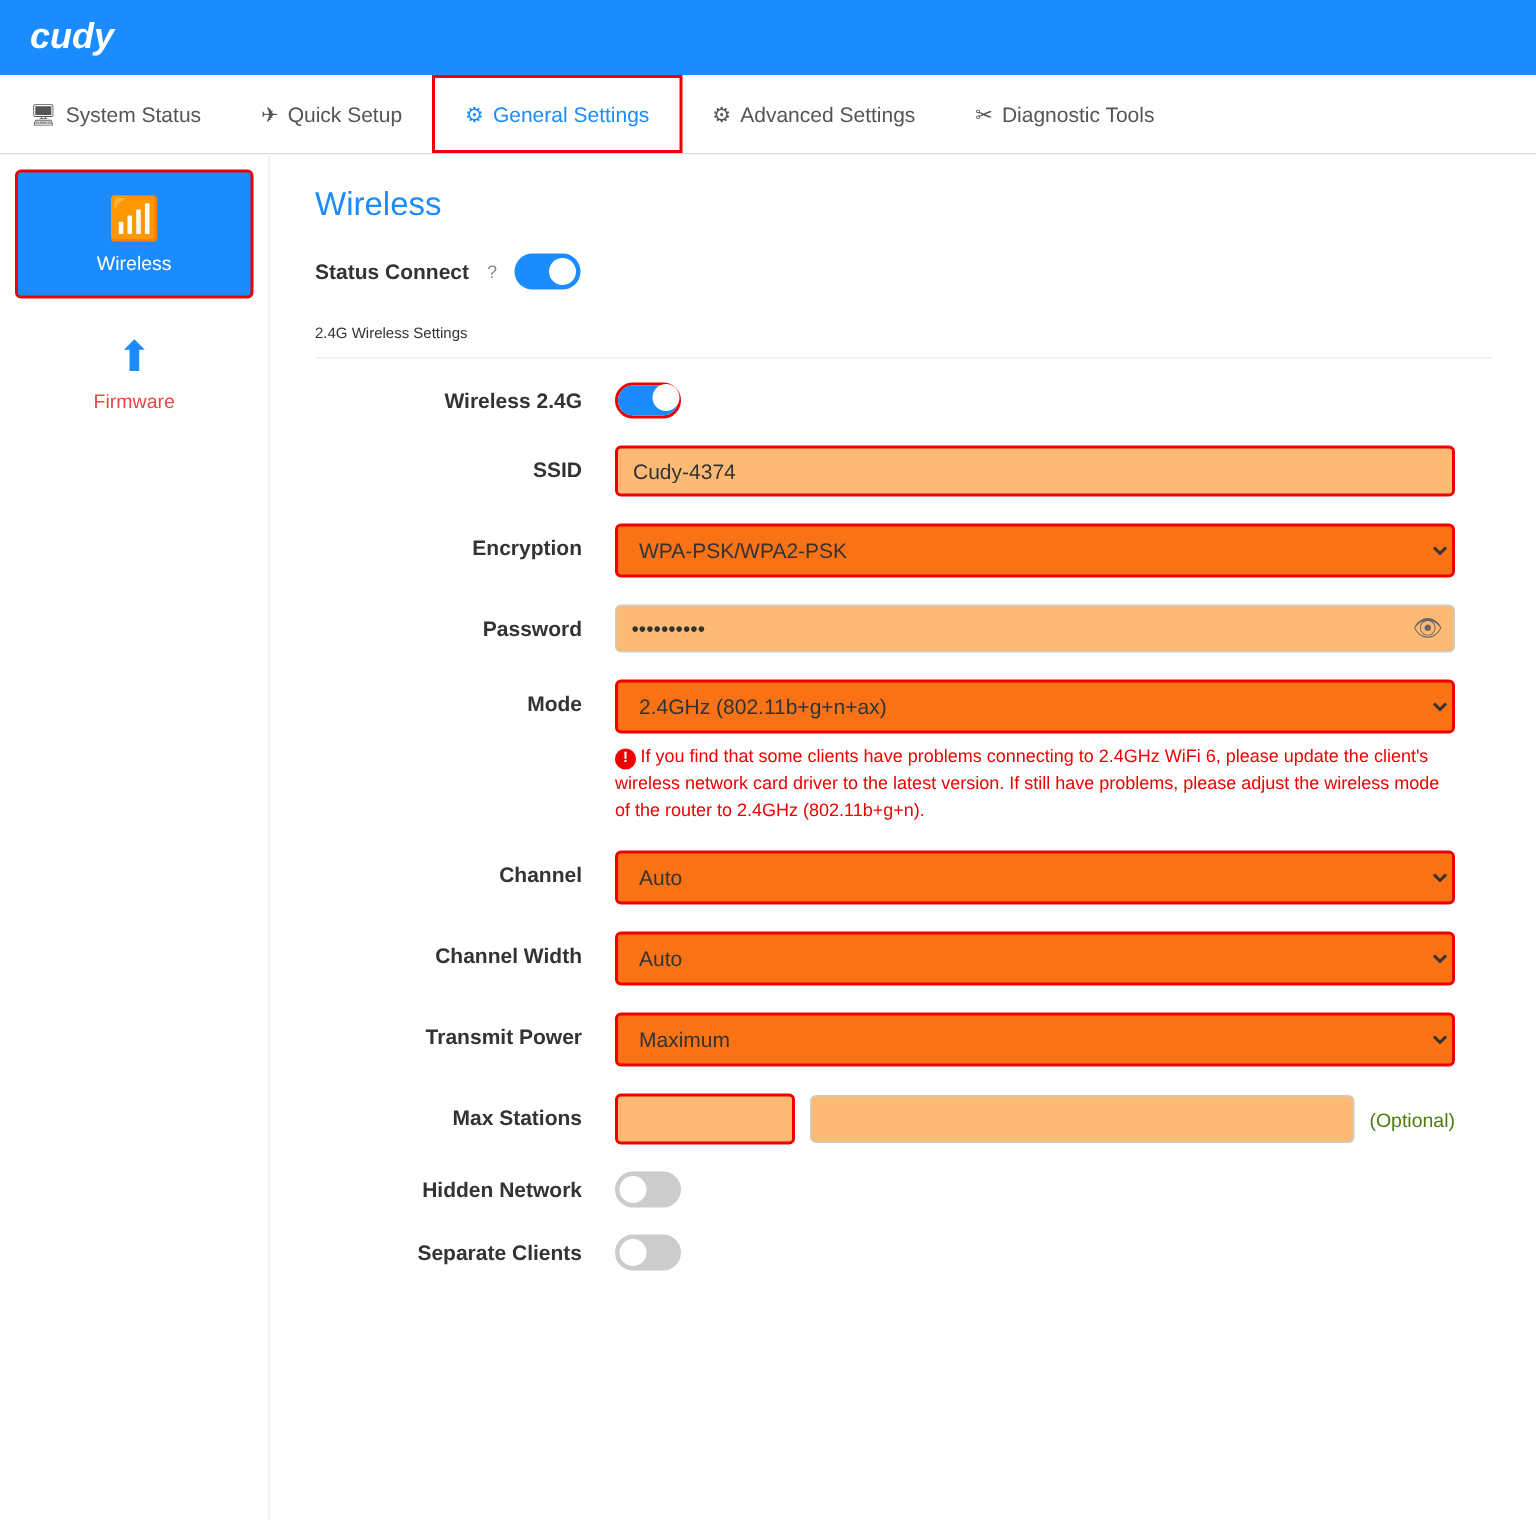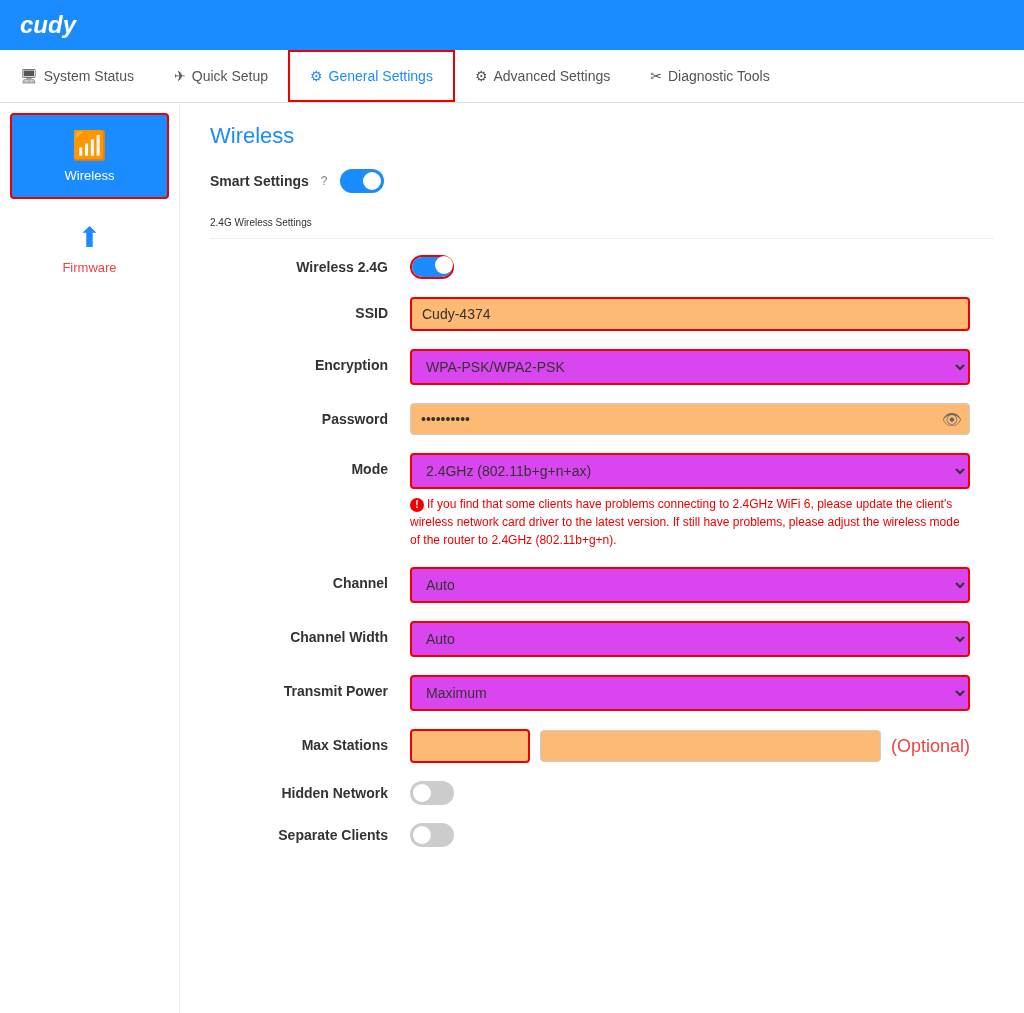--- a/index.html
+++ b/index.html
@@ -38,21 +38,21 @@
     .setting-label-inline { font-weight: bold; font-size: 14px; }
 
     
     .section-heading { font-size: 10px; font-weight: normal; color: #333; margin-bottom: 16px; padding-bottom: 10px; border-bottom: 1px solid #eee; }
 
     
     .form-row { display: flex; align-items: flex-start; margin-bottom: 18px; gap: 0; }
     .form-label { width: 200px; text-align: right; padding-right: 22px; padding-top: 8px; font-weight: bold; font-size: 14px; color: #333; flex-shrink: 0; }
     .form-control-wrap { flex: 1; max-width: 560px; }
     .form-input { width: 100%; padding: 7px 10px; border: 1px solid #ccc; border-radius: 4px; font-size: 14px; color: #333; background: #fdba74; }
-    .form-select { width: 100%; padding: 7px 10px; border: 1px solid #ccc; border-radius: 4px; font-size: 14px; color: #333; background: #d946ef; appearance: auto; }
+    .form-select { width: 100%; padding: 7px 10px; border: 1px solid #ccc; border-radius: 4px; font-size: 14px; color: #333; background: #f97316; appearance: auto; }
     .highlighted-input { border: 2px solid #e00 !important; }
     .highlighted-select { border: 2px solid #e00 !important; }
 
     
     .password-wrap { position: relative; display: flex; align-items: center; }
     .password-wrap input { width: 100%; padding-right: 36px; }
     .eye-btn { position: absolute; right: 8px; background: none; border: none; cursor: pointer; color: #666; font-size: 16px; }
 
     
     .toggle { position: relative; display: inline-block; width: 44px; height: 24px; }
@@ -62,21 +62,21 @@
     input:checked + .toggle-slider { background: #1a8cff; }
     input:checked + .toggle-slider:before { transform: translateX(20px); }
 
     
     .warning-text { font-size: 12px; color: #e00; margin-top: 6px; line-height: 1.5; }
     .warning-icon { display: inline-block; width: 14px; height: 14px; border-radius: 50%; background: #e00; color: white; font-size: 10px; text-align: center; line-height: 14px; font-weight: bold; margin-right: 3px; }
 
     
     .max-stations-wrap { display: flex; align-items: center; gap: 10px; }
     .max-stations-wrap input { width: 120px; }
-    .optional-label { color: #ef4444; font-size: 18px; }
+    .optional-label { color: #4d7c0f; font-size: 13px; }
 
     
     .toggle-row { display: flex; align-items: center; margin-bottom: 18px; }
     .toggle-row .form-label { padding-top: 0; }
   </style>
 </head>
 <body>
 
 <div class="header">
   <span class="logo">cudy</span>
@@ -115,21 +115,21 @@
     <div class="sidebar-item">
       <span class="sidebar-icon" style="color:#1a8cff;">⬆</span>
       <span class="sidebar-label">Firmware</span>
     </div>
   </aside>
 
   <main class="main">
     <h1 class="page-title">Wireless</h1>
 
     <div class="setting-row-inline">
-      <span class="setting-label-inline">Smart Settings</span>
+      <span class="setting-label-inline">Status Connect</span>
       <span style="font-size:12px;color:#888;cursor:help;" title="Smart Connect info">?</span>
       <label class="toggle">
         <input type="checkbox" checked="" style="">
         <span class="toggle-slider"></span>
       </label>
     </div>
 
     <div class="section-heading">2.4G Wireless Settings</div>
 
     <div class="form-row toggle-row">

